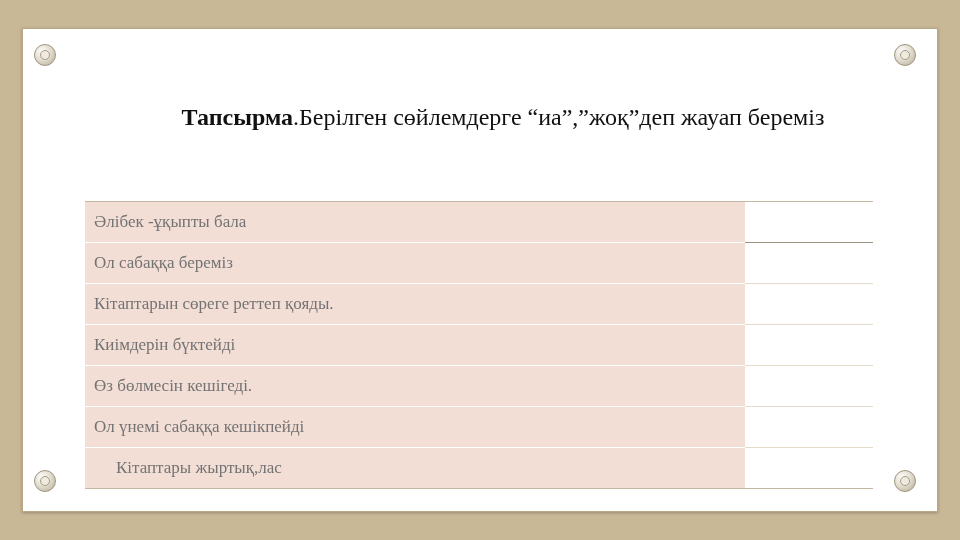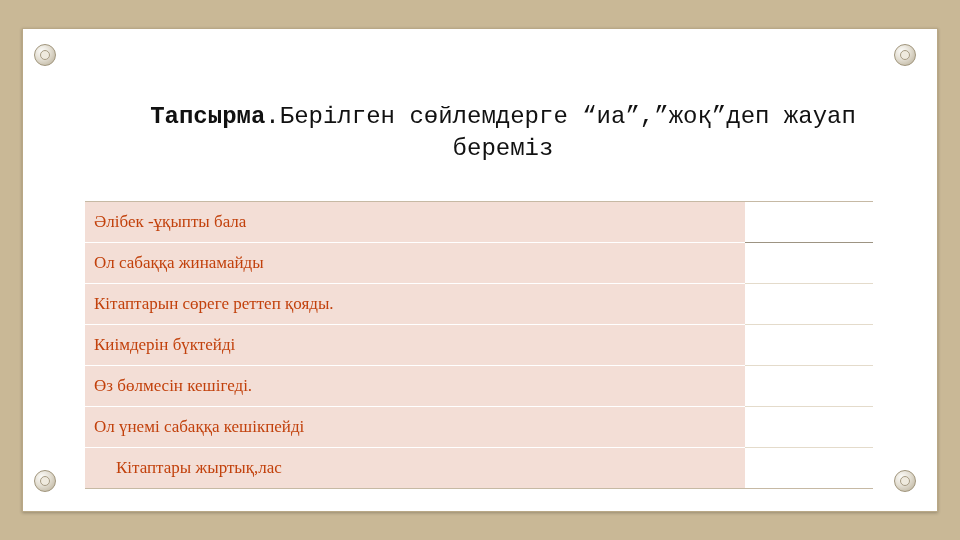--- a/index.html
+++ b/index.html
@@ -62,21 +62,21 @@
 
   .title {
     position: absolute;
     left: 70px;
     top: 72px;
     width: 820px;
     text-align: center;
     font-size: 24px;
     line-height: 32px;
     color: #111111;
-    font-family: Liberation Mono, monospace;
+    font-family: Liberation Serif, serif;
   }
   .title b {
     font-weight: bold;
   }
 
   .table-wrap {
     position: absolute;
     left: 62px;
     top: 172px;
     width: 788px;
@@ -90,21 +90,21 @@
   }
   .cell-text {
     width: 660px;
     background: #f3ded6;
     border-bottom: 1px solid #ffffff;
     box-sizing: border-box;
     display: flex;
     align-items: center;
     padding-left: 9px;
     font-size: 17px;
-    color: #c2410c;
+    color: #737373;
     font-family: "Liberation Serif", serif;
   }
   .cell-answer {
     width: 128px;
     background: #ffffff;
     border-bottom: 1px solid #e4dbcb;
     box-sizing: border-box;
   }
   .row:first-child .cell-answer {
     border-bottom: 1px solid #9d9483;
@@ -130,21 +130,21 @@
   </div>
 
   <div class="table-wrap">
 
     <div class="row">
       <div class="cell-text">Әлібек -ұқыпты бала</div>
       <div class="cell-answer"></div>
     </div>
 
     <div class="row">
-      <div class="cell-text">Ол сабаққа жинамайды</div>
+      <div class="cell-text">Ол сабаққа береміз</div>
       <div class="cell-answer"></div>
     </div>
 
     <div class="row">
       <div class="cell-text">Кітаптарын сөреге реттеп қояды.</div>
       <div class="cell-answer"></div>
     </div>
 
     <div class="row">
       <div class="cell-text">Киімдерін бүктейді</div>

